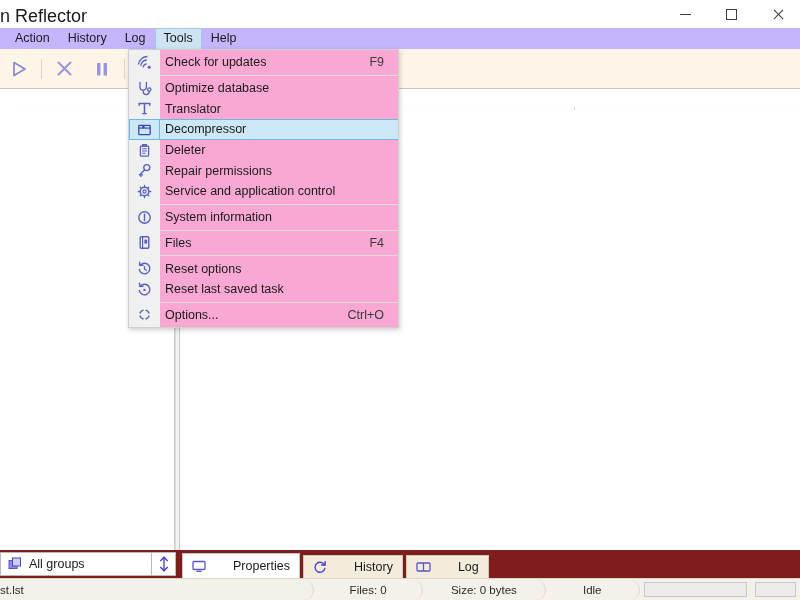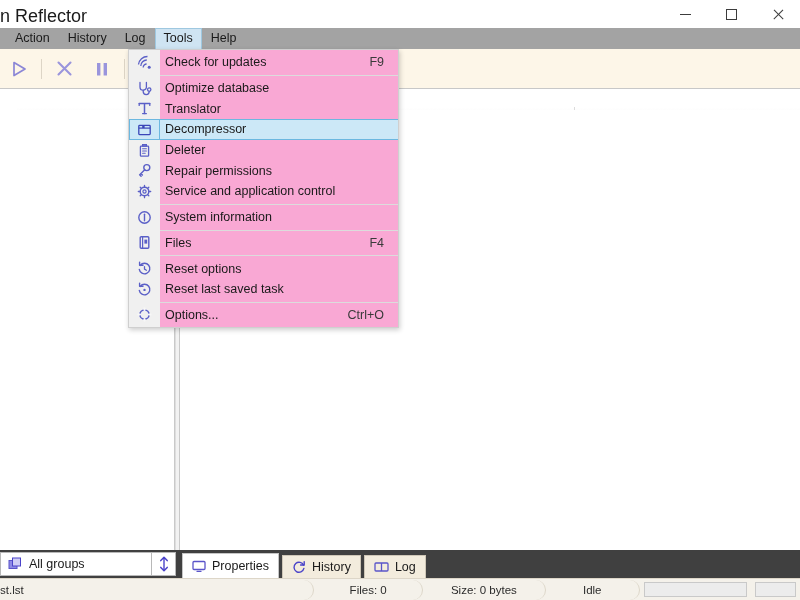--- a/index.html
+++ b/index.html
@@ -76,21 +76,21 @@
     background: #3c3c3c;
   }
   .close-glyph:before { transform: rotate(45deg); }
   .close-glyph:after  { transform: rotate(-45deg); }
 
   
   .menubar {
     position: absolute;
     left: 0; top: 28px;
     width: 800px; height: 21px;
-    background: #a3a3a3;
+    background: #c4b5fd;
     display: flex;
     align-items: center;
     padding-left: 6px;
     box-sizing: border-box;
   }
   .menu-item {
     padding: 3px 9px 4px 9px;
     font-size: 12.5px;
     color: #1a1a1a;
     line-height: 14px;
@@ -190,21 +190,21 @@
     right: 0; height: 440px;
     background: #ffffff;
     box-sizing: border-box;
   }
 
   
   .bottombar {
     position: absolute;
     left: 0; top: 550px;
     width: 800px; height: 28px;
-    background: #404040;
+    background: #7f1d1d;
     box-sizing: border-box;
   }
   .groups-box {
     position: absolute;
     left: 0; top: 2px;
     width: 152px; height: 24px;
     background: #ffffff;
     border: 1px solid #b8b8b8;
     box-sizing: border-box;
     display: flex;
@@ -242,20 +242,21 @@
     align-items: center;
     padding: 0 9px;
     margin-right: 3px;
     font-size: 12.5px;
     color: #1a1a1a;
     background: #f3ecdd;
     border: 1px solid #cfc7b7;
     border-bottom: none;
     box-sizing: border-box;
     white-space: nowrap;
+    gap: 21px;
   }
   .tab.active {
     background: #ffffff;
     border-color: #c6c6c6;
     height: 25px;
   }
   .tab .tlabel { margin-left: 6px; }
 
   
   .statusbar {

